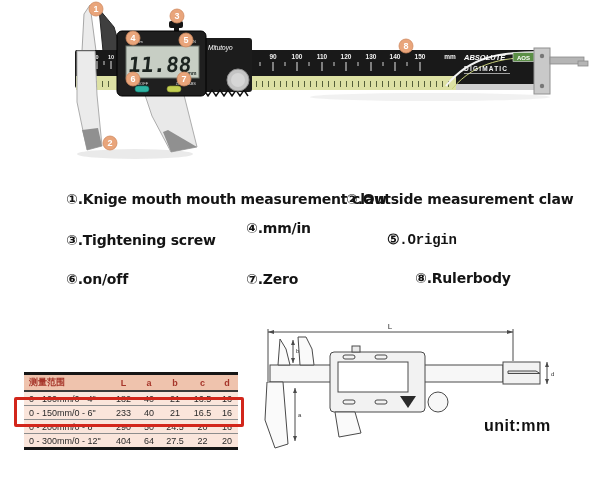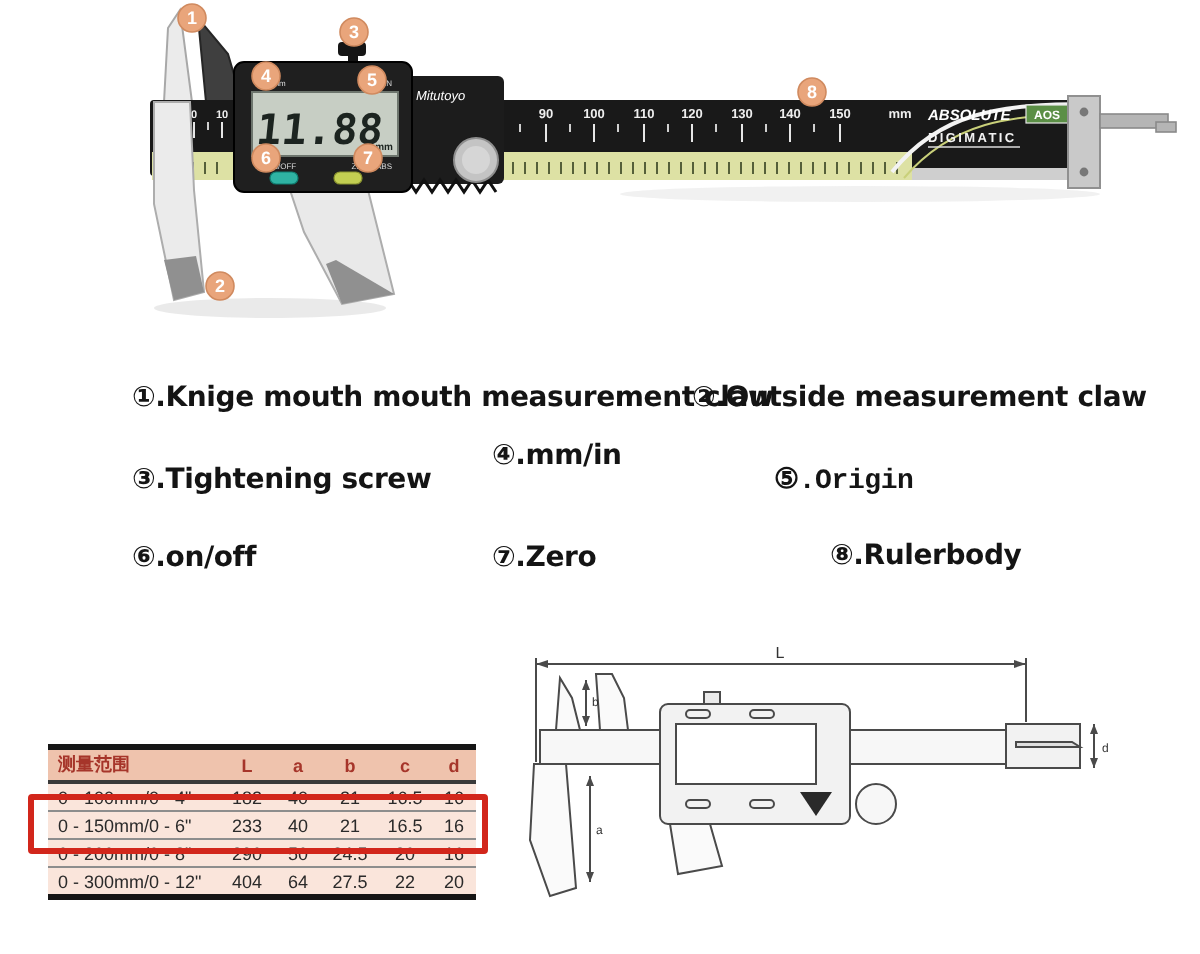--- a/index.html
+++ b/index.html
@@ -268,14 +268,15 @@
 
       <line x1="40" y1="85" x2="40" y2="138"></line>
       <path d="M40,85 l-2,5 h4 z M40,138 l-2,-5 h4 z" fill="#4a4a4a" stroke="none"></path>
     </g>
     <text x="135" y="26" font-size="8" fill="#333" text-anchor="middle">L</text>
     <text x="41" y="50" font-size="6" fill="#333">b</text>
     <text x="43" y="114" font-size="6" fill="#333">a</text>
     <text x="296" y="73" font-size="6" fill="#333">d</text>
   </svg>
 
+  <div class="unit">unit:mm</div>
 
 </div>
 
 </body></html>

